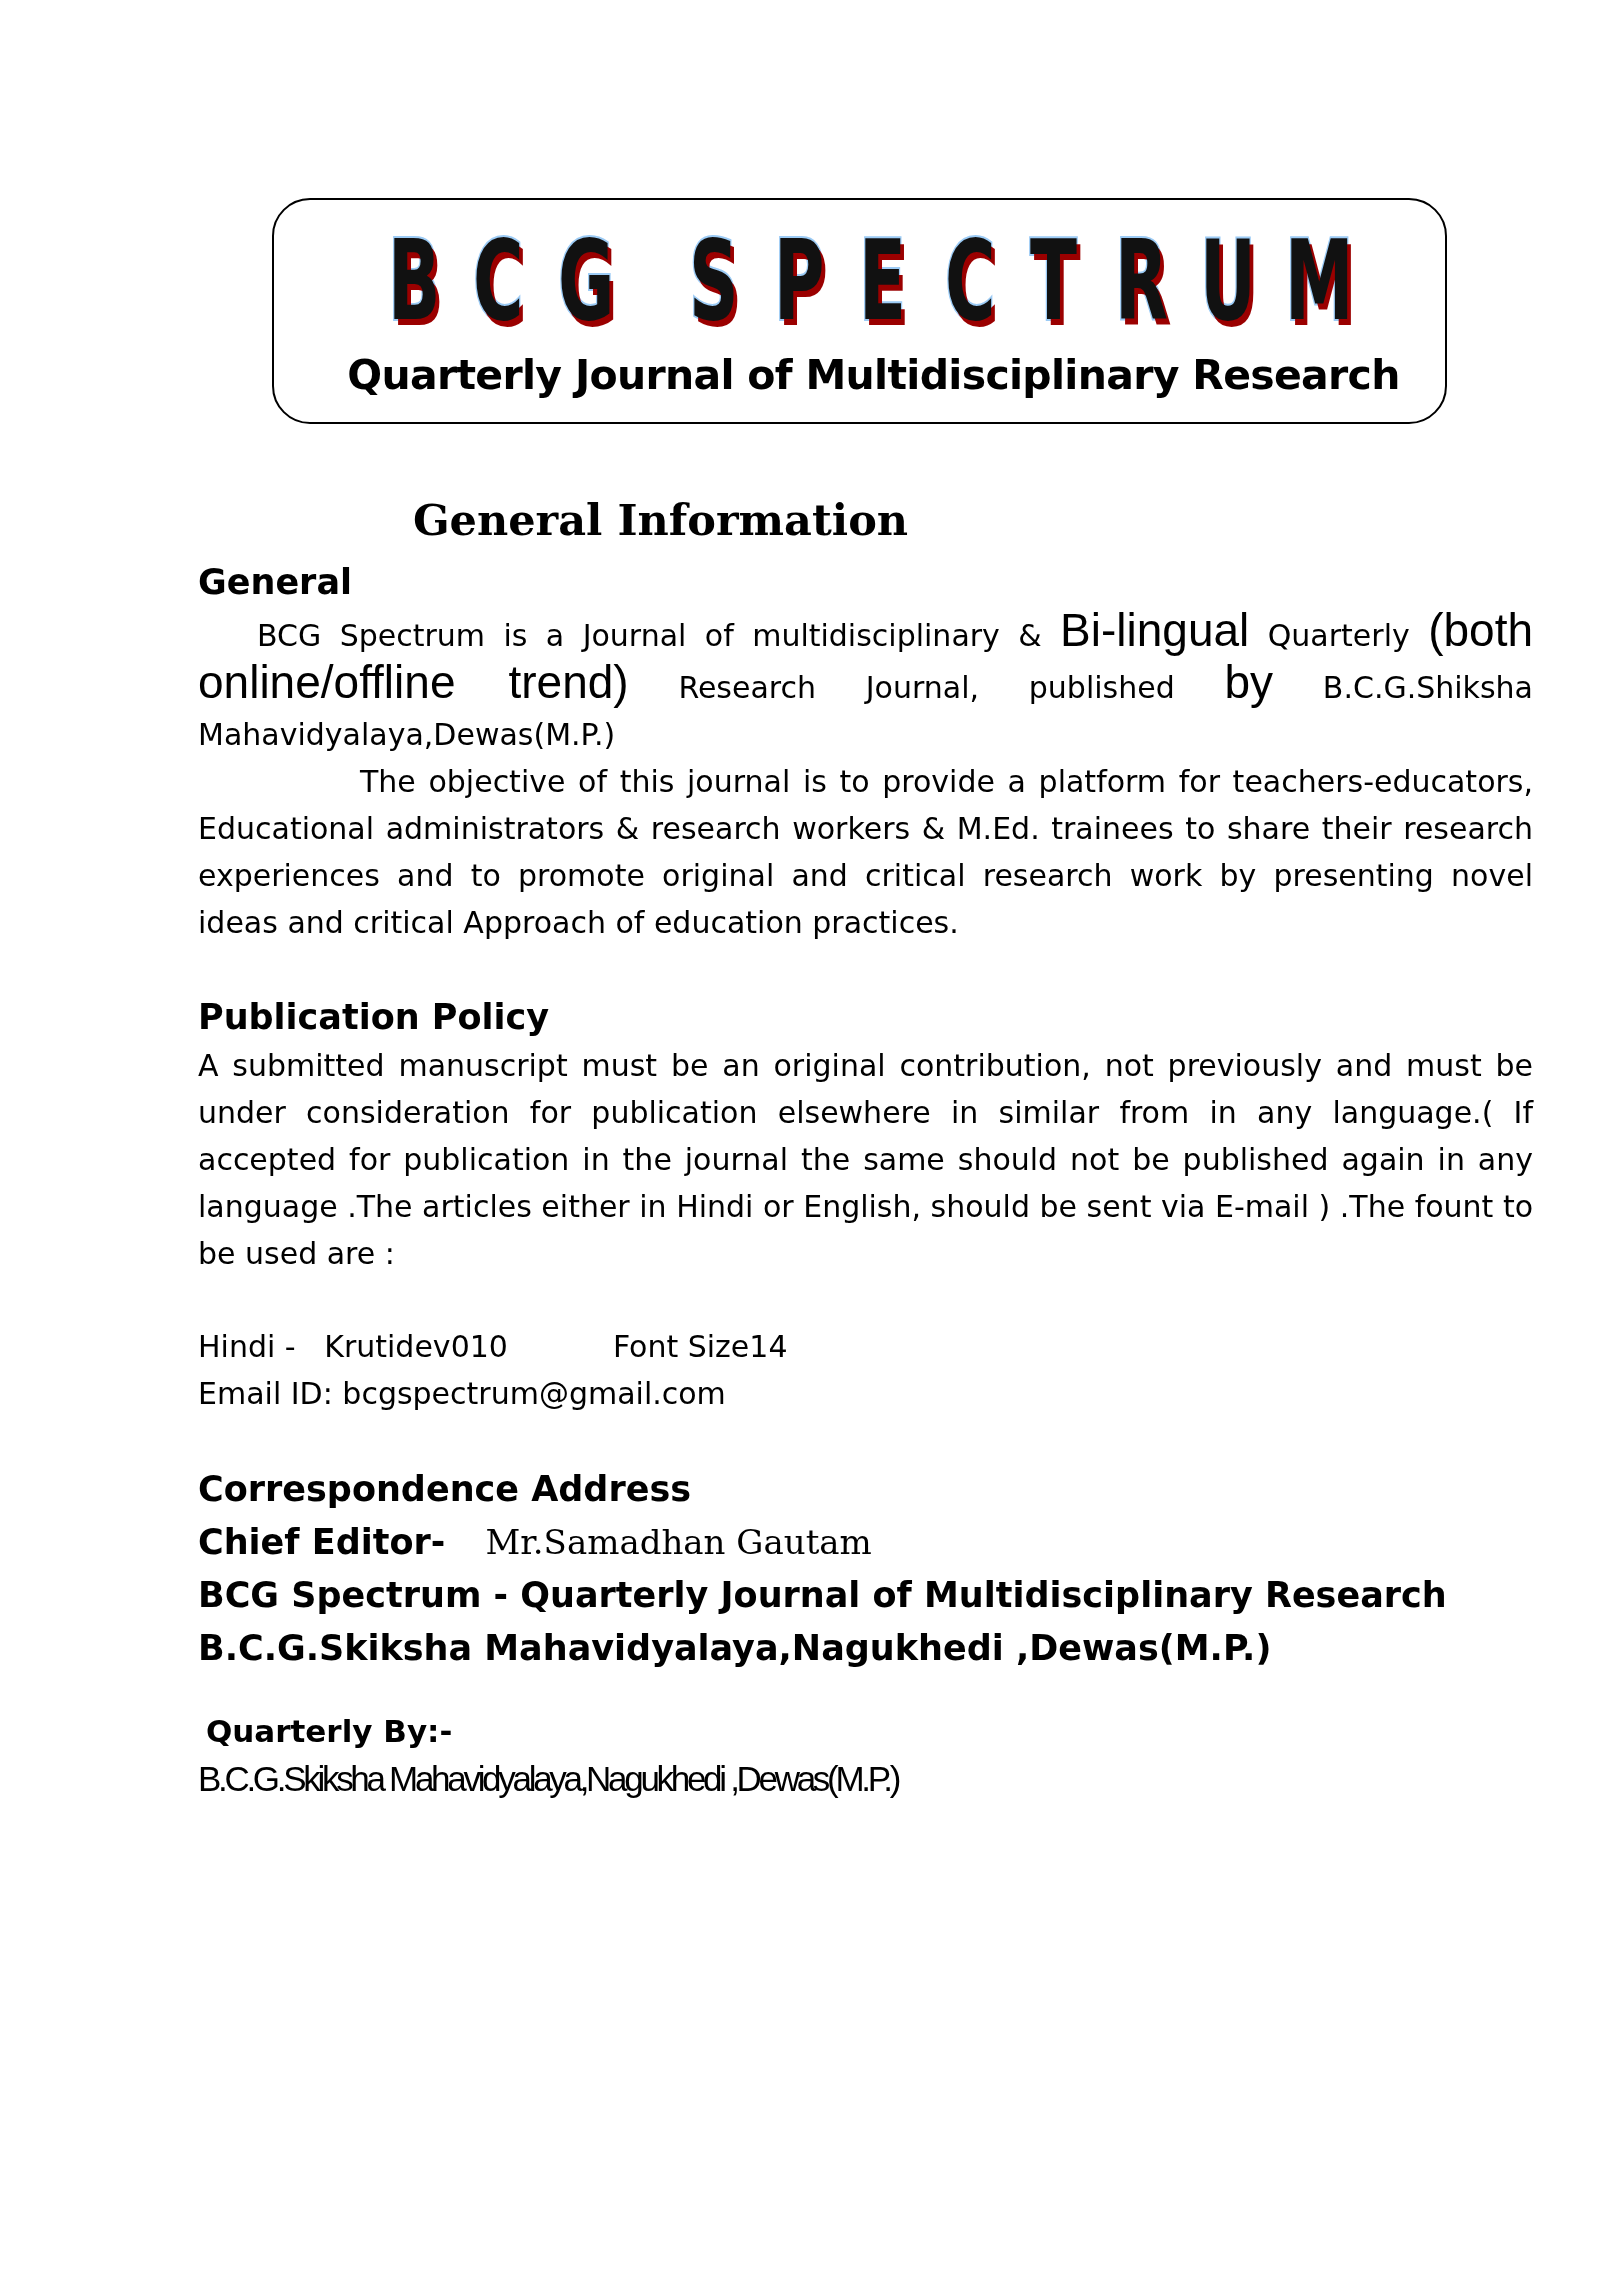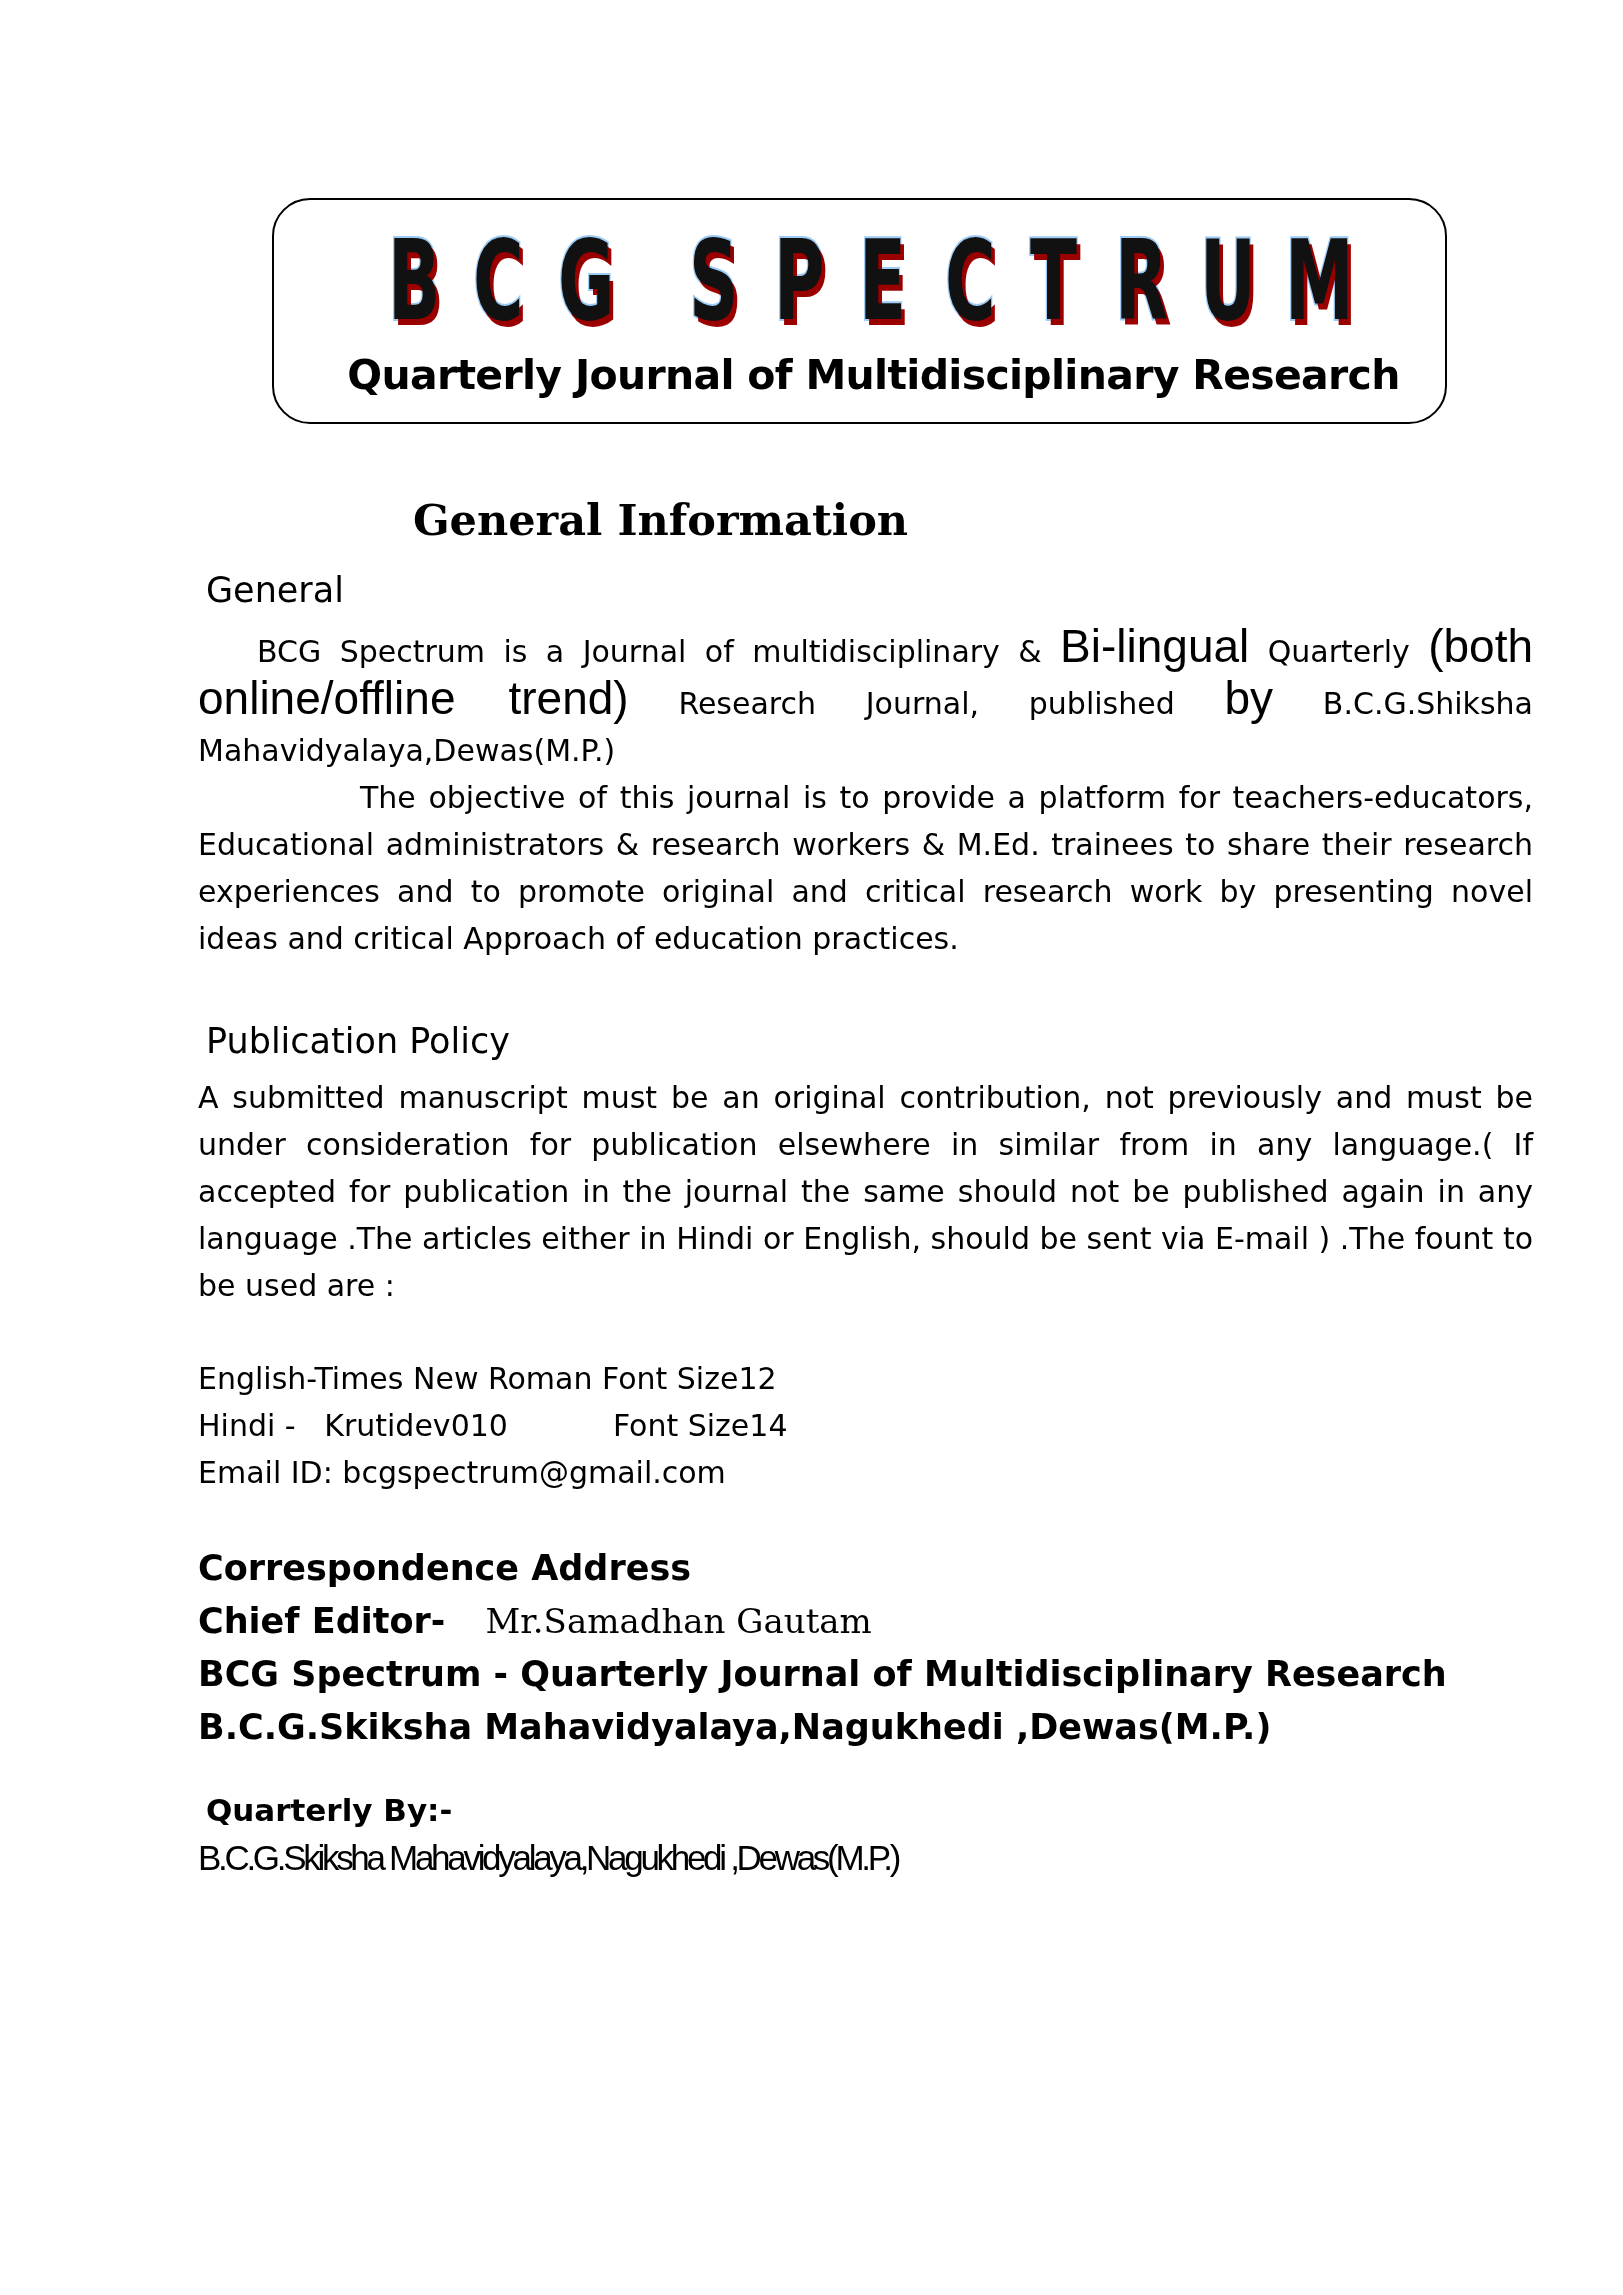--- a/index.html
+++ b/index.html
@@ -36,21 +36,21 @@
       padding-left: 28px;
     }
     .page-title {
       position: absolute; left: 0; width: 1321px; top: 494px; text-align: center;
       font-family: "DejaVu Serif", serif; font-weight: bold; font-size: 43px; line-height: 52px;
     }
     .content {
       position: absolute; left: 198px; width: 1335px; top: 557px;
       font-family: "DejaVu Sans", sans-serif; font-size: 30px; line-height: 47px;
     }
-    .h { font-weight: normal; font-size: 35px; line-height: 50px; margin: 8px; }
+    .h { font-weight: bold; font-size: 35px; line-height: 50px; margin: 0; }
     .p { margin: 0; text-align: justify; text-align-last: left; }
     .p .indent1 { display: inline-block; width: 59px; }
     .p .indent2 { display: inline-block; width: 162px; }
     .p .indent3 { display: inline-block; width: 137px; }
     .alt { font-family: Liberation Sans, sans-serif; font-size: 46px; }
     .gap { height: 46px; }
     .fonts-line { white-space: pre; margin: 0; }
     .bold-line { font-weight: bold; font-size: 35px; line-height: 53px; margin: 0; }
     .editor-name { font-family: "DejaVu Serif", serif; font-weight: normal; font-size: 34px; margin-left: 28px; }
     .published-by { font-weight: bold; font-size: 31px; margin: 0 0 0 7.9px; }
@@ -89,21 +89,20 @@
     <p class="p"><span class="indent1"></span><span>BCG Spectrum is a Journal of multidisciplinary &amp; </span><span class="alt">Bi-lingual</span><span> Quarterly </span><span class="alt">(both online/offline trend)</span><span> Research Journal, published </span><span class="alt">by</span><span> B.C.G.Shiksha Mahavidyalaya,Dewas(M.P.)</span></p>
     <p class="p"><span class="indent2"></span><span>The objective of this journal is to provide a platform for teachers-educators, Educational administrators &amp; research workers &amp; M.Ed. trainees to share their research experiences and to promote original and critical research work by presenting novel ideas and critical Approach of education practices.</span></p>
   </section>
 
   <div class="gap"></div>
 
   <section>
     <h2 class="h">Publication Policy</h2>
     <p class="p">A submitted manuscript must be an original contribution, not previously and must be under consideration for publication elsewhere in similar from in any language.( If accepted  for publication in the journal the same should not be published again in any language .The articles either in Hindi or English, should be sent via E-mail ) .The fount to be used are :</p>
     <div class="gap"></div>
-    <p class="fonts-line">English-Times New Roman Font Size12</p>
     <p class="fonts-line"><span>Hindi -   Krutidev010</span><span style="display:inline-block;width:105px;"></span><span>Font Size14</span></p>
     <p class="fonts-line">Email ID: bcgspectrum@gmail.com</p>
   </section>
 
   <div class="gap"></div>
 
   <section>
     <p class="bold-line">Correspondence Address</p>
     <p class="bold-line"><span>Chief Editor- </span><span class="editor-name">Mr.Samadhan Gautam</span></p>
     <p class="bold-line">BCG Spectrum - Quarterly Journal of Multidisciplinary Research</p>

